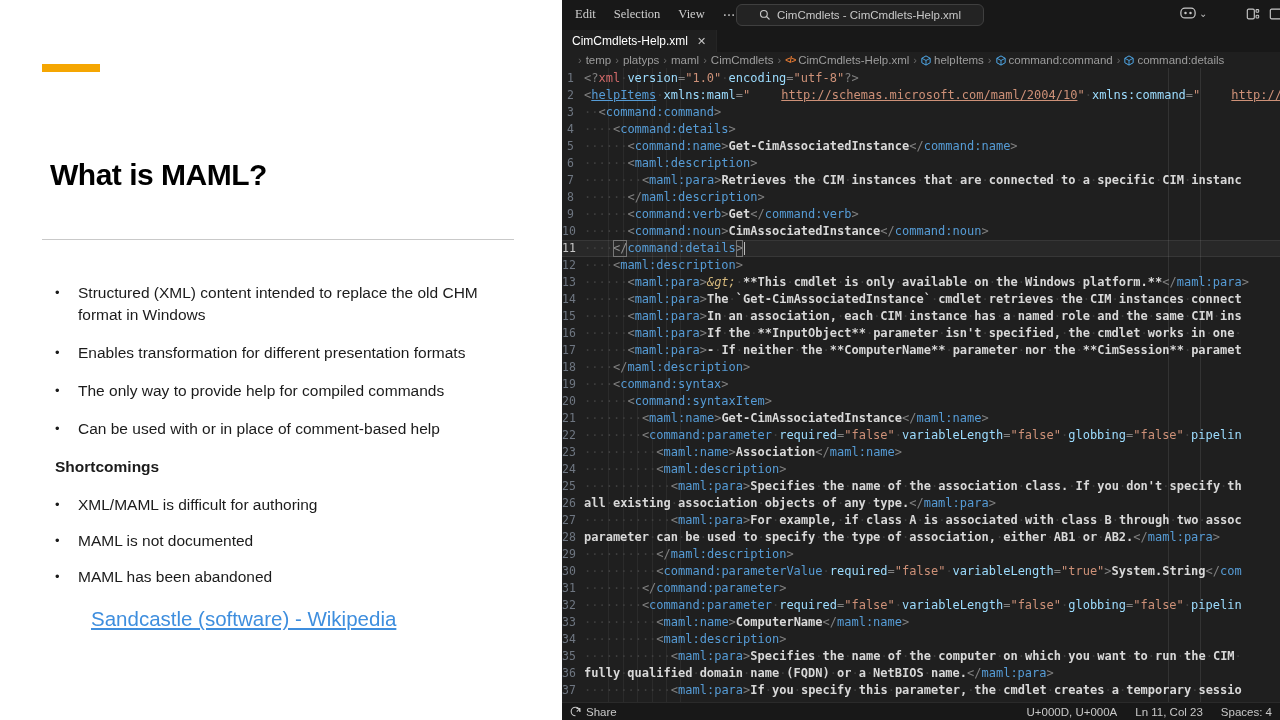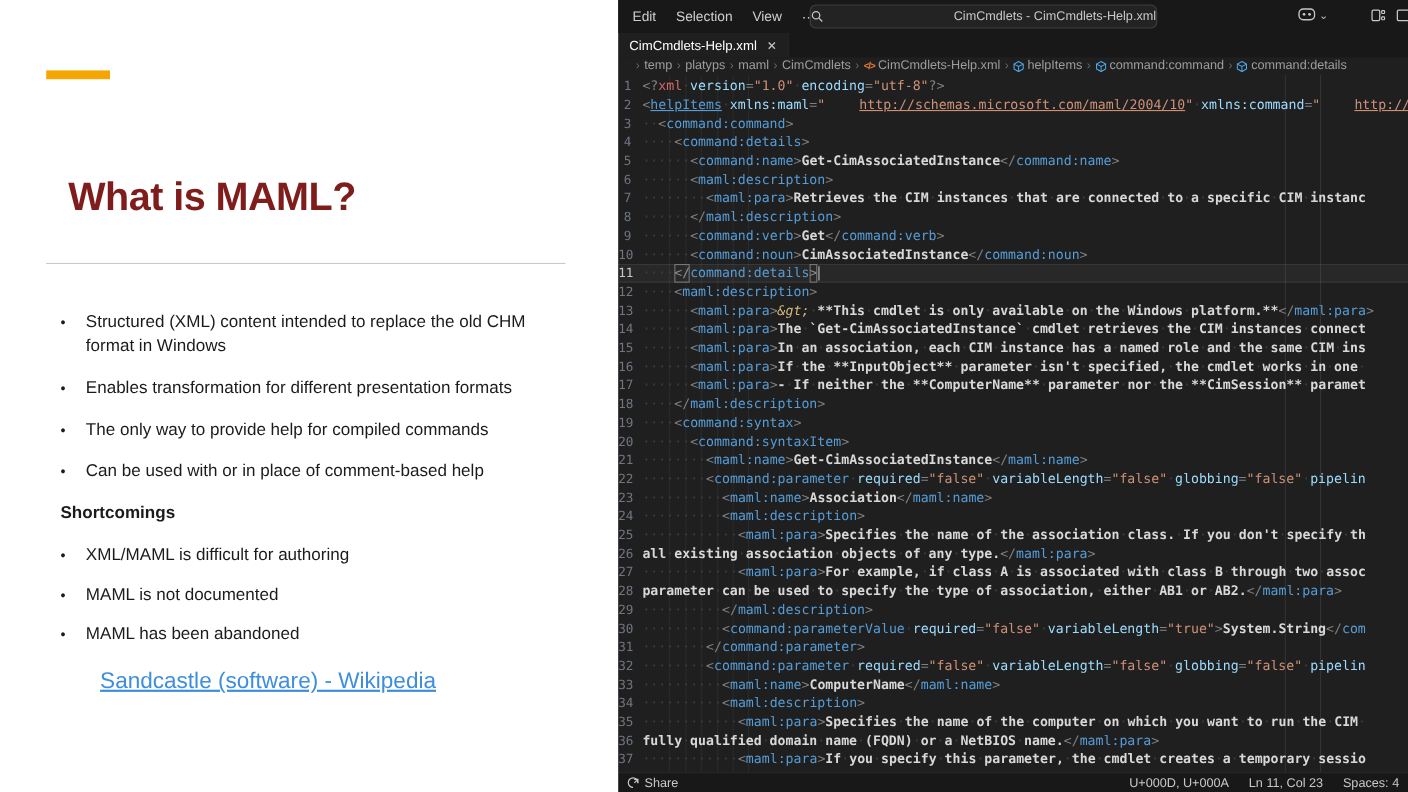--- a/index.html
+++ b/index.html
@@ -2,37 +2,37 @@
 <html style="--accent: #F5A602; --link: #3E8EDE; --tag: #569cd6; --attr: #9cdcfe; --string: #ce9178; --punct: #808080; --entity: #d7ba7d; --pi: #d16969; --content: #d8d8d8; --editor-bg: #1f1f1f; --chrome-bg: #181818; --xml-icon: #e37933; --symbol-icon: #4fa8e8;"><head>
 <meta charset="utf-8">
 <style>
   * { margin:0; padding:0; box-sizing:border-box; }
   html,body { width:1280px; height:720px; overflow:hidden; background:#000; }
   body { display:flex; font-family:"Liberation Sans", sans-serif; }
 
   
   .slide { position:relative; width:562px; height:720px; background:#ffffff; flex:none; }
   .accent-bar { position:absolute; left:42px; top:64px; width:58px; height:8px; background:var(--accent,#F5A602); }
-  .slide-title { position:absolute; left:62px; top:158px; font-size:36px; font-weight:700; color:#7f1d1d; letter-spacing:-0.5px; }
+  .slide-title { position:absolute; left:50px; top:158px; font-size:30px; font-weight:700; color:#000000; letter-spacing:-0.5px; }
   .divider { position:absolute; left:42px; top:239px; width:472px; height:1px; background:#c9c9c9; }
   .slide-body { position:absolute; left:55px; top:282px; width:468px; color:#1b1b1b; font-size:15.5px; line-height:22px; }
   .s-head { font-weight:700; margin-bottom:16px; }
   .bullet { display:flex; margin-bottom:16px; }
   .bullet.tight { margin-bottom:14px; }
   .bullet .dot { width:23px; flex:none; font-size:13px; }
   .slide-link { display:inline-block; margin-left:36px; margin-top:6px; font-size:20.5px; color:var(--link,#3E8EDE); text-decoration:underline; cursor:pointer; }
 
   
   .vscode { flex:1; height:720px; display:flex; flex-direction:column; background:#1f1f1f; color:#cccccc; overflow:hidden; }
 
   .titlebar { position:relative; height:30px; background:#181818; display:flex; align-items:center; font-size:12.5px; color:#cfcfcf; flex:none; }
   .menu { display:flex; padding-left:4px; }
-  .menu-item { padding:0 9px; cursor:default; }
+  .menu-item { padding:0 9px; cursor:default;font-family:Liberation Serif, serif; }
   .nav-arrows { margin-left:26px; display:flex; gap:20px; font-size:15px; color:#c5c5c5; }
-  .searchbox { position:absolute; left:174px; top:4px; width:316px; height:22px; background:#232323; border:1px solid #3f3f3f; border-radius:6px; display:flex; align-items:center; justify-content:space-between; gap:6px; font-size:11.5px; color:#c8c8c8; }
+  .searchbox { position:absolute; left:174px; top:4px; width:248px; height:22px; background:#232323; border:1px solid #3f3f3f; border-radius:6px; display:flex; align-items:center; justify-content:center; gap:6px; font-size:11.5px; color:#c8c8c8; }
   .copilot { position:absolute; left:618px; top:7px; display:flex; align-items:center; gap:3px; }
   .chev { font-size:10px; color:#bbbbbb; }
   .layout-icons { position:absolute; right:0; top:7px; display:flex; gap:9px; width:34px; overflow:hidden; }
 
   .tabbar { height:22px; background:#181818; display:flex; flex:none; }
   .tab { background:#1f1f1f; padding:0 10px; display:flex; align-items:center; gap:9px; font-size:12px; color:#ffffff; border-right:1px solid #252525; }
   .tab-close { font-size:11px; color:#c5c5c5; cursor:pointer; }
 
   .breadcrumbs { height:16px; display:flex; align-items:center; font-size:11.5px; color:#9d9d9d; padding-left:13px; flex:none; white-space:nowrap; }
   .crumb { padding:0 1px; cursor:pointer; display:flex; align-items:center; gap:3px; }

